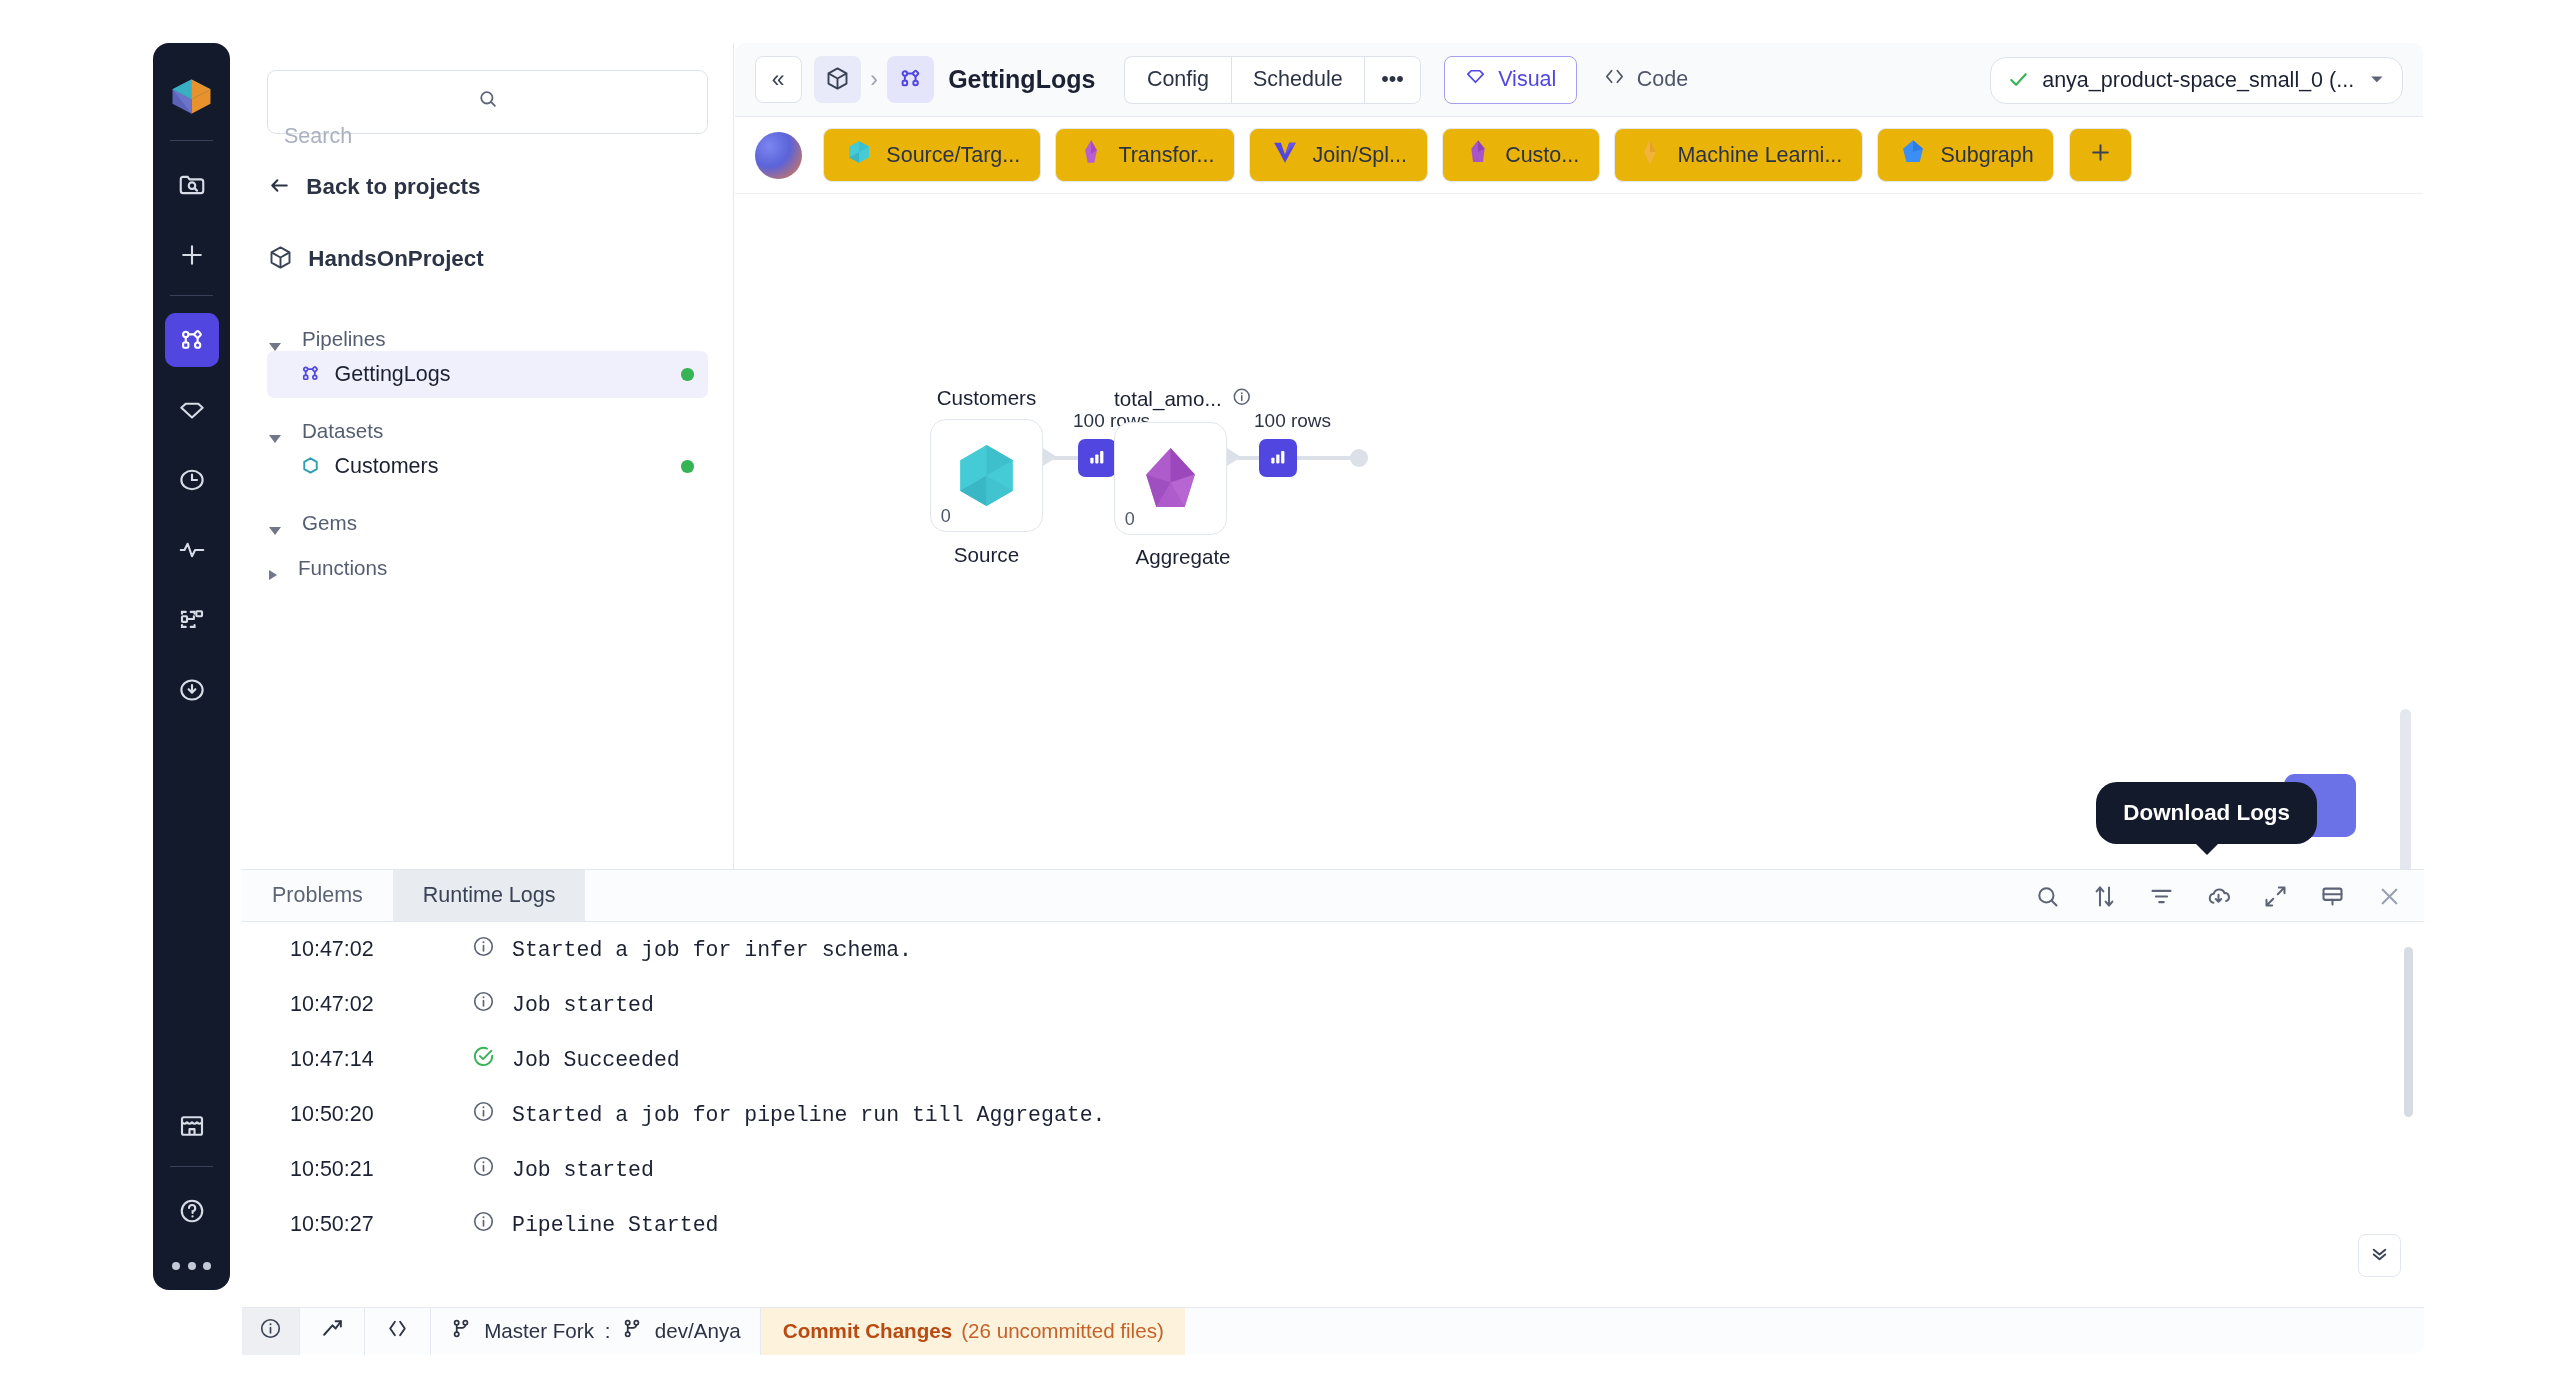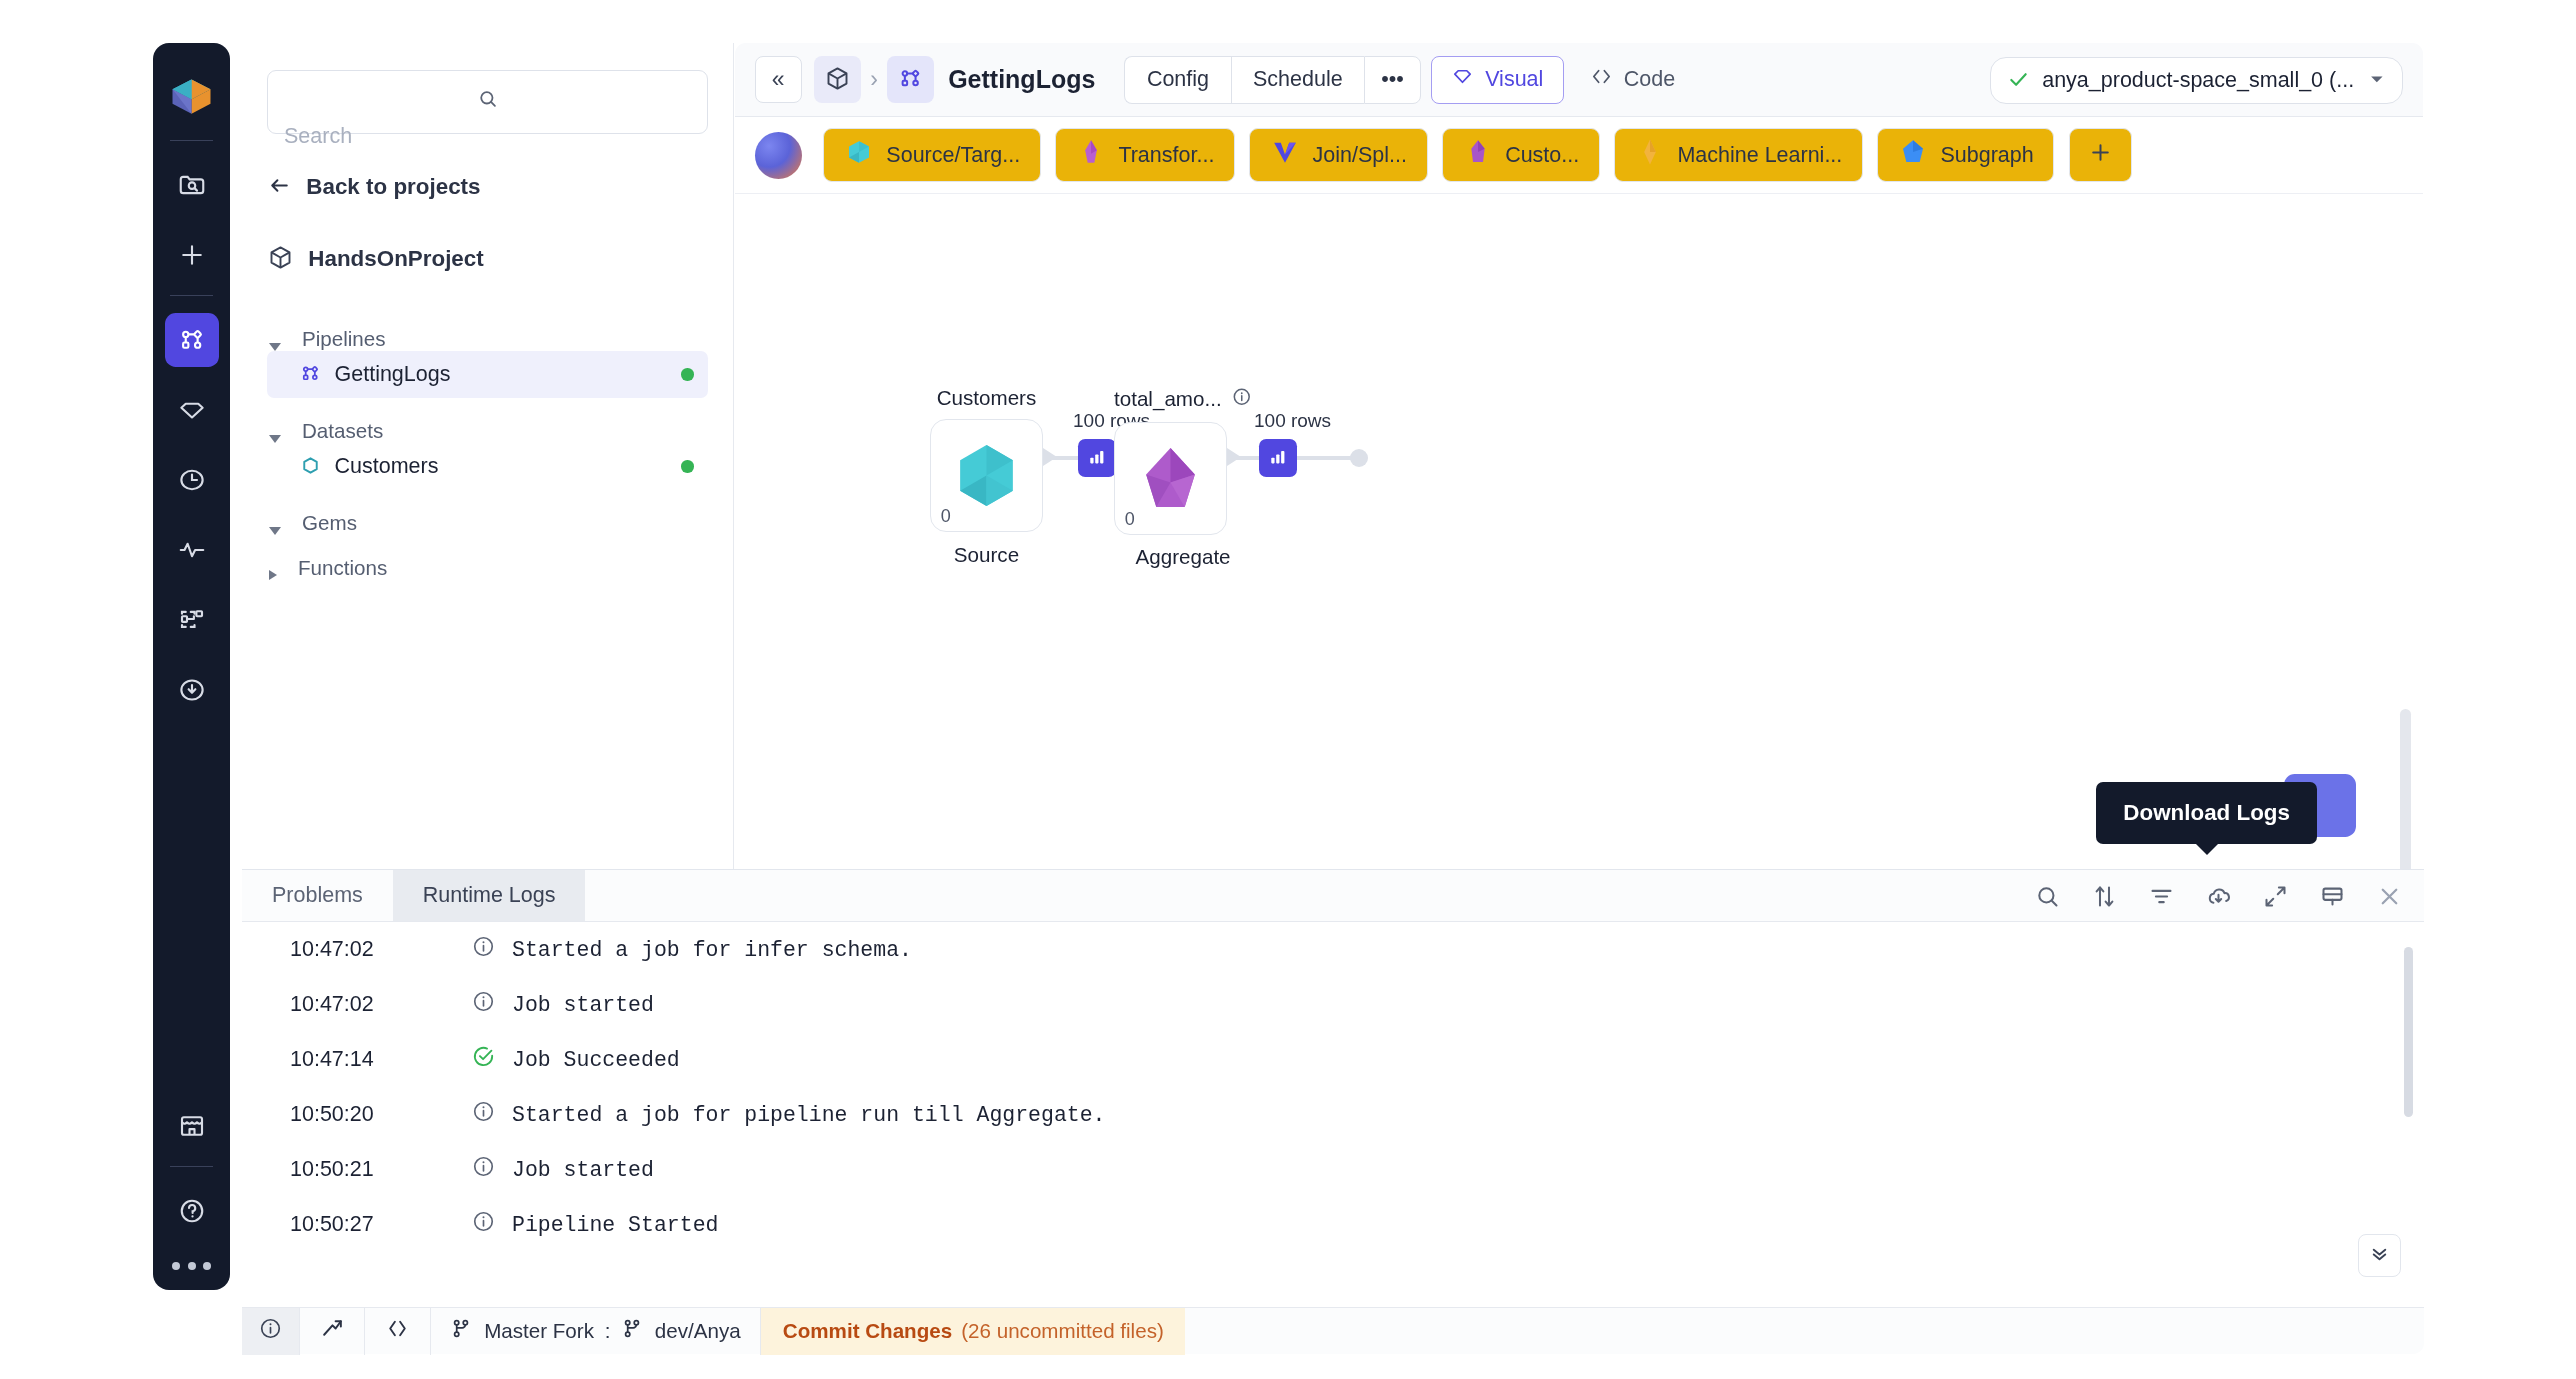--- a/index.html
+++ b/index.html
@@ -107,21 +107,21 @@
 
   .btngroup { display:flex; margin-left: 29px; height: 48px; }
   .btngroup > div {
     display:flex; align-items:center; justify-content:center;
     border:0.9px solid #DEE2EA; border-right:none; background:#fff;
     padding: 0 21.5px; font-size: 21.5px; color:#2C3345; cursor:pointer;
   }
   .btngroup > div:first-child { border-radius: 8px 0 0 8px; }
   .btngroup > div:last-child { border-right:0.9px solid #DEE2EA; border-radius: 0 8px 8px 0; padding:0 16px;}
 
-  .viewtoggle { display:flex; align-items:center; margin-left: 10px; gap: 5.4px;}
+  .viewtoggle { display:flex; align-items:center; margin-left: 23px; gap: 5.4px;}
   .vbtn {
     display:flex; align-items:center; gap:10.7px; height:48px; padding: 0 19.7px;
     border-radius: 8px; font-size: 21.5px; color:#4E5668; cursor:pointer; border:0.9px solid transparent;
   }
   .vbtn.active { color:#5147E0; border:0.9px solid #A49DF2; background:#fff; }
 
   .envsel {
     position:absolute; right: 19.7px; top: 14.3px;
     display:flex; align-items:center; gap:12.5px;
     height: 47px; padding: 0 16px; background:#fff;
@@ -172,21 +172,21 @@
   .canvas-sb { position:absolute; right: 12.5px; top: 515px; width: 10.7px; height: 343px;
      background:#E4E7ED; border-radius: 5.4px; cursor:pointer; }
 
   
   .dl-btn {
     position:absolute; right: 67px; bottom: 32px;
     width: 72px; height: 63px; border-radius: 10.7px; background:#6B72E8; cursor:pointer;
   }
   .tooltip {
     position:absolute; right: 106px; bottom: 25px;
-    background:#131A2B; color:#fff; border-radius: 7px;
+    background:#131A2B; color:#fff; border-radius: 21px;
     padding: 18px 27px; font-size: 22.4px; font-weight:700; white-space:nowrap;
   }
   .tooltip:after {
     content:""; position:absolute; left:50%; bottom:-10.7px; transform:translateX(-50%);
     width:0;height:0; border-left:12.5px solid transparent; border-right:12.5px solid transparent;
     border-top:12.5px solid #131A2B;
   }
 
   
   .logpanel {

